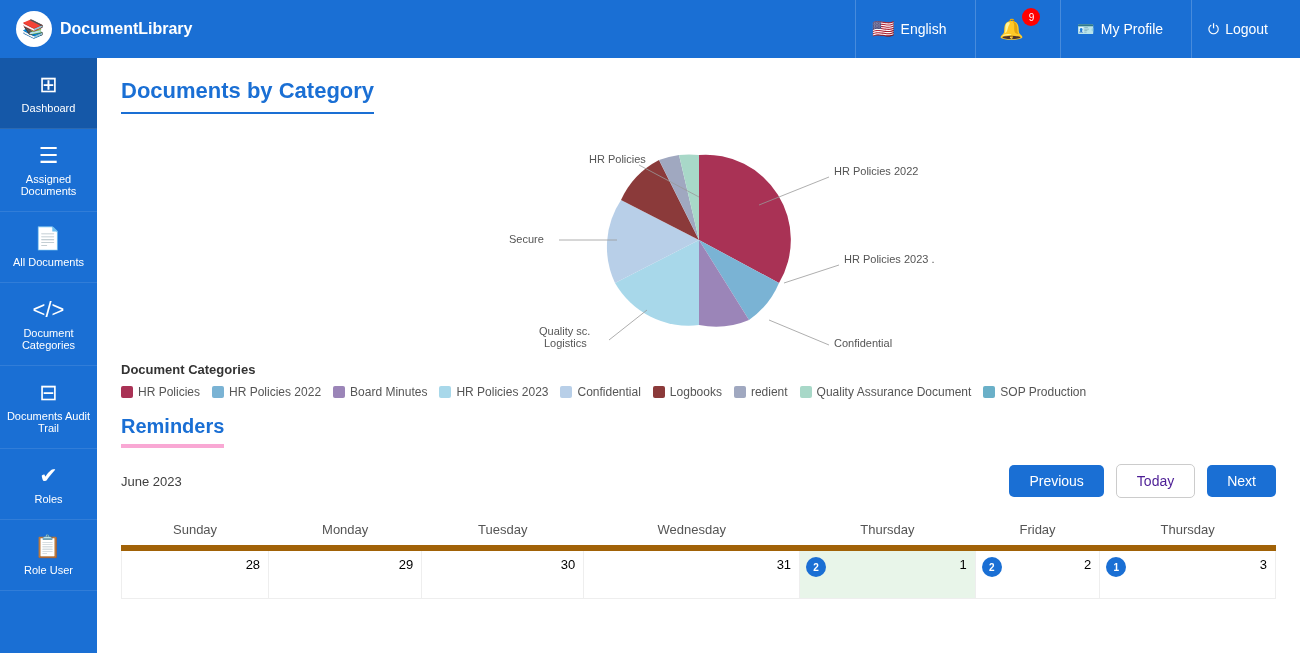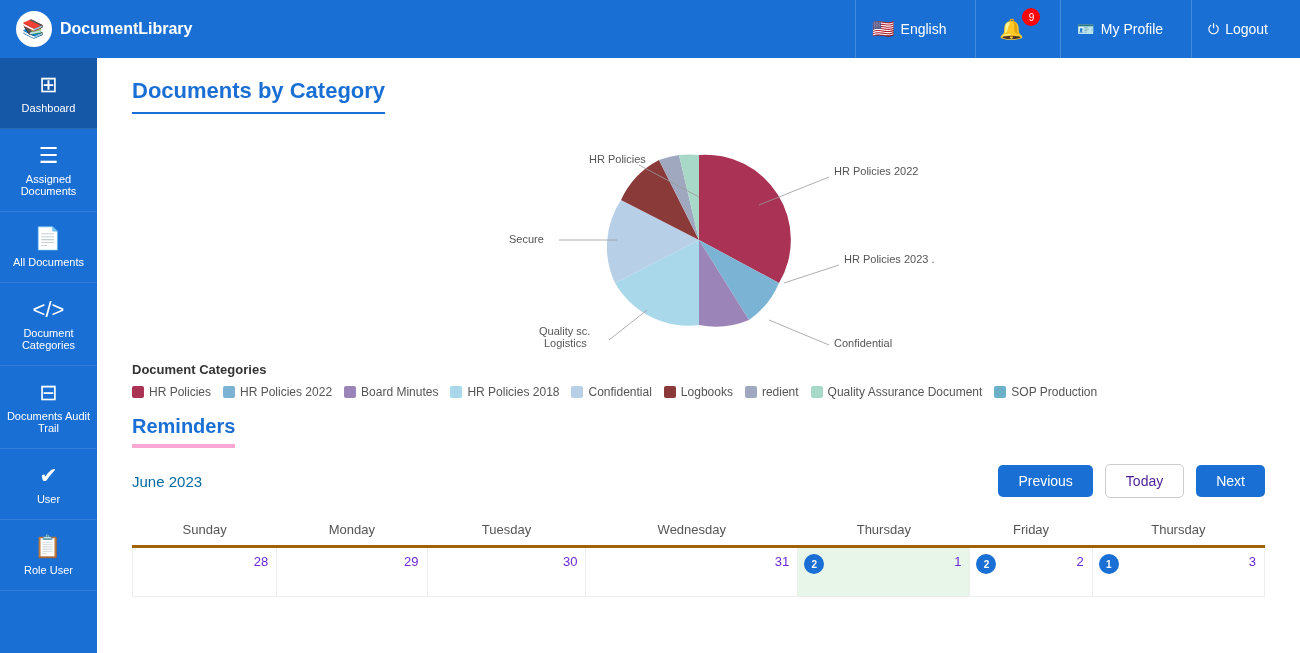--- a/index.html
+++ b/index.html
@@ -104,21 +104,21 @@
       border-bottom: 1px solid rgba(255,255,255,0.1);
     }
     .sidebar-item.active { background: #1558a8; }
     .sidebar-icon { font-size: 22px; margin-bottom: 4px; }
 
     
     .content {
       flex: 1;
       background: white;
       overflow-y: auto;
-      padding: 20px 35px;
+      padding: 20px 24px;
     }
 
     
     .page-title {
       font-size: 22px;
       font-weight: bold;
       color: #1a6fd4;
       border-bottom: 2px solid #1a6fd4;
       padding-bottom: 8px;
       margin-bottom: 16px;
@@ -176,22 +176,22 @@
       display: inline-block;
     }
 
     .calendar-header {
       display: flex;
       align-items: center;
       gap: 12px;
       margin-bottom: 16px;
     }
     .calendar-month {
-      font-size: 15px;
-      color: #0369a1;
+      font-size: 13px;
+      color: #404040;
       margin-right: auto;
     }
     .btn-prev, .btn-next {
       background: #1a6fd4;
       color: white;
       border: none;
       padding: 8px 20px;
       border-radius: 5px;
       font-size: 14px;
       cursor: pointer;
@@ -210,34 +210,34 @@
     .calendar-grid {
       width: 100%;
       border-collapse: collapse;
     }
     .calendar-grid th {
       font-size: 13px;
       font-weight: normal;
       color: #555;
       text-align: center;
       padding: 8px 4px;
-      border-bottom: 3px solid #a16207;
+      border-bottom: 6px solid #a16207;
     }
     .calendar-grid td {
       text-align: right;
       vertical-align: top;
       padding: 6px 8px;
       height: 50px;
       border: 1px solid #eee;
       font-size: 13px;
       color: #666;
       position: relative;
     }
     .calendar-grid td.today { background: #e8f5e9; }
-    .day-number { font-size: 13px; color: #6d28d9; }
+    .day-number { font-size: 13px; color: #000000; }
     .day-badge {
       display: inline-flex;
       align-items: center;
       justify-content: center;
       width: 20px;
       height: 20px;
       border-radius: 50%;
       background: #1a6fd4;
       color: white;
       font-size: 10px;
@@ -296,21 +296,21 @@
     <div class="sidebar-item">
       <span class="sidebar-icon">&lt;/&gt;</span>
       <span>Document Categories</span>
     </div>
     <div class="sidebar-item">
       <span class="sidebar-icon">⊟</span>
       <span>Documents Audit Trail</span>
     </div>
     <div class="sidebar-item">
       <span class="sidebar-icon">✔</span>
-      <span>User</span>
+      <span>Roles</span>
     </div>
     <div class="sidebar-item">
       <span class="sidebar-icon">📋</span>
       <span>Role User</span>
     </div>
   </div>
 
   <div class="content">
     <div class="page-title">Documents by Category</div>
 
@@ -366,21 +366,21 @@
           <div class="legend-item">
             <div class="legend-dot" style="background:#7ab3d4"></div>
             <span>HR Policies 2022</span>
           </div>
           <div class="legend-item">
             <div class="legend-dot" style="background:#9b85b8"></div>
             <span>Board Minutes</span>
           </div>
           <div class="legend-item">
             <div class="legend-dot" style="background:#a8d8ea"></div>
-            <span>HR Policies 2018</span>
+            <span>HR Policies 2023</span>
           </div>
           <div class="legend-item">
             <div class="legend-dot" style="background:#b8cfe8"></div>
             <span>Confidential</span>
           </div>
           <div class="legend-item">
             <div class="legend-dot" style="background:#8b3a3a"></div>
             <span>Logbooks</span>
           </div>
           <div class="legend-item">

